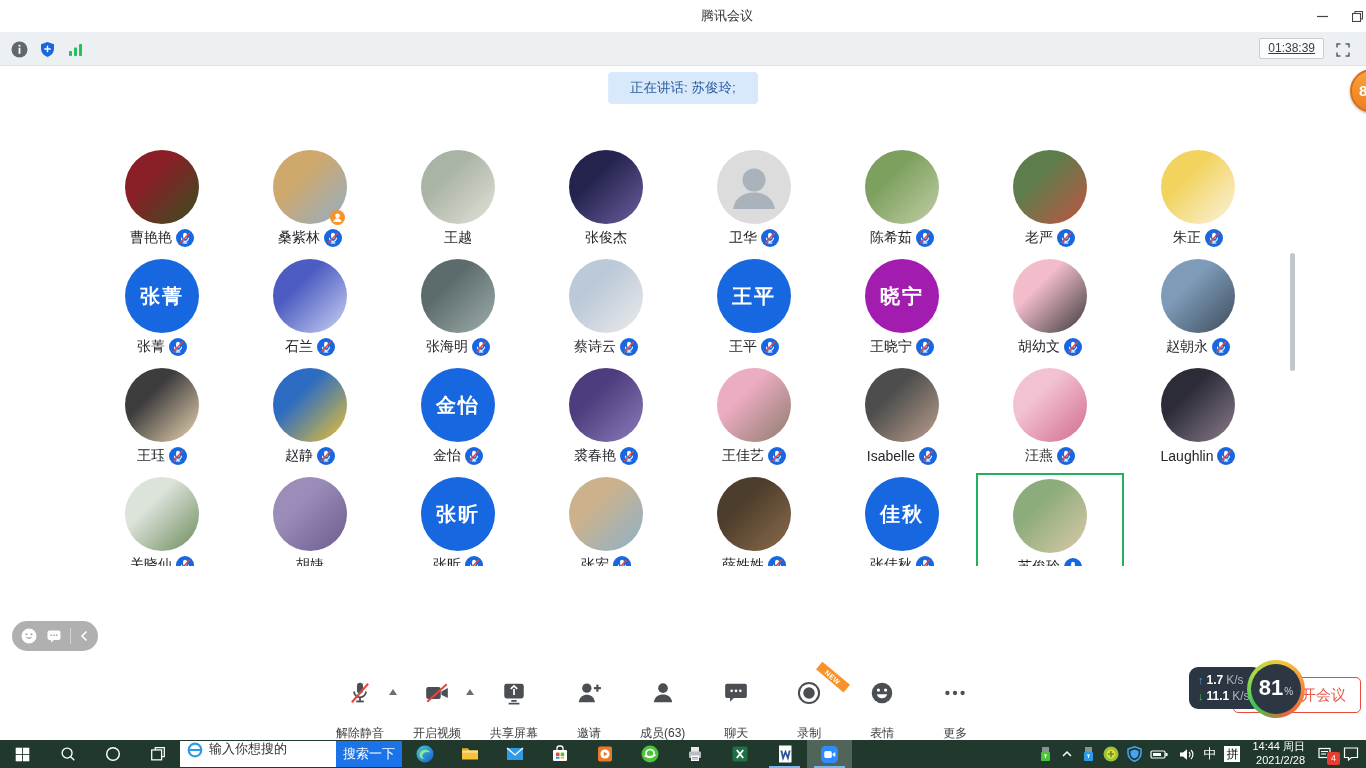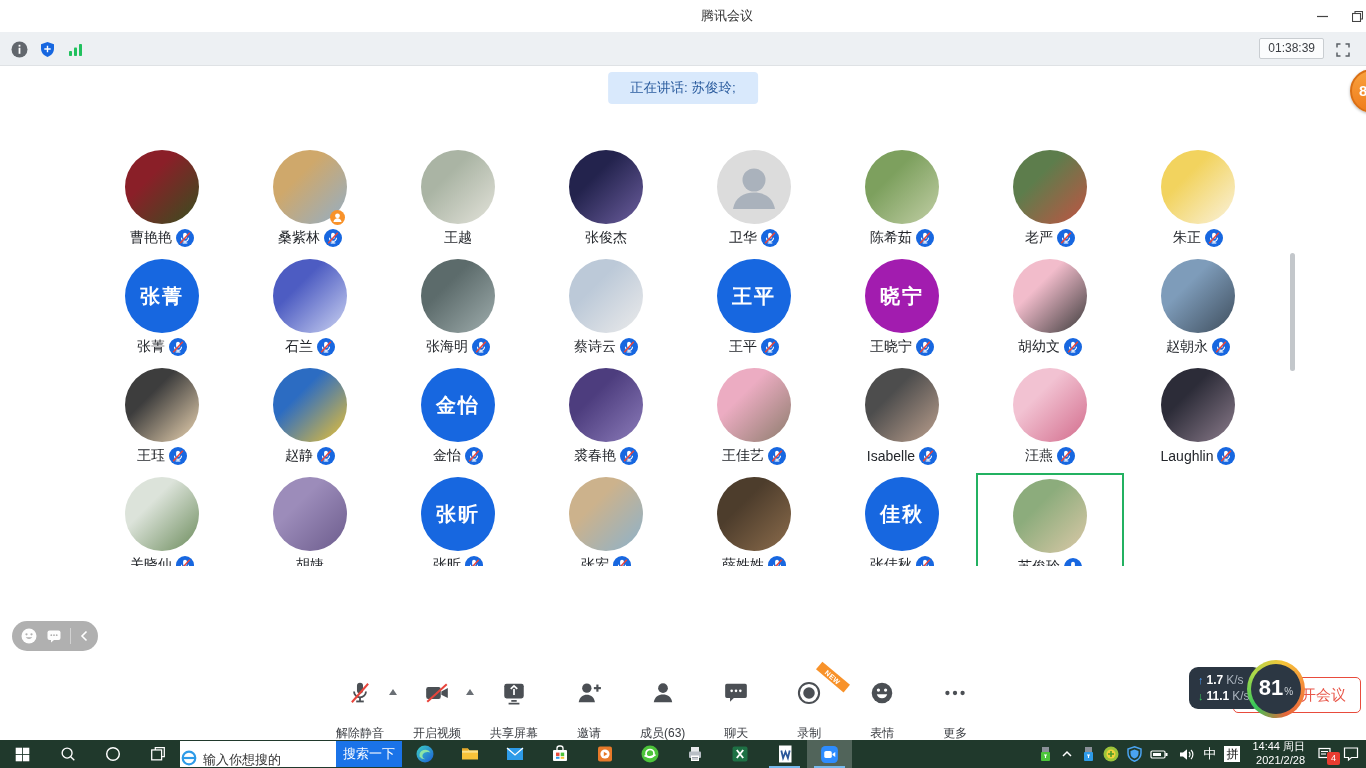--- a/index.html
+++ b/index.html
@@ -6,21 +6,21 @@
 html,body{width:1366px;height:768px;overflow:hidden;background:#fff;font-family:"Liberation Sans","DejaVu Sans",sans-serif;}
 
 #titlebar{position:absolute;left:0;top:0;width:1366px;height:32px;background:#fff;margin-left:44px;}
 #win-title{position:absolute;left:0;top:0;width:100%;height:32px;line-height:32px;text-align:center;font-size:13px;color:#333;}
 .winctl{position:absolute;top:0;width:35px;height:32px;display:flex;align-items:center;justify-content:center;cursor:default;}
 #btn-min{right:70px}#btn-restore{right:35px}#btn-close{right:0}
 
 #topbar{position:absolute;left:0;top:32px;width:1366px;height:34px;background:#edf0f3;border-bottom:1px solid #dfe2e5;}
 .topbar-icon{position:absolute;top:8px;width:22px;height:19px;display:flex;align-items:center;justify-content:center;}
 #tb-info{left:8px}#tb-shield{left:36px}#tb-signal{left:64px}
-#timer-box{position:absolute;right:42px;top:6px;height:21px;padding:0 8px;border:1px solid #c9cdd1;border-radius:2px;background:#fbfcfd;font-size:12px;color:#3a3d42;line-height:19px;}
+#timer-box{position:absolute;right:42px;top:6px;height:21px;padding:0 8px;border:1px solid #c9cdd1;border-radius:2px;background:#fbfcfd;font-size:12px;color:#3a3d42;line-height:19px;text-decoration:underline;}
 #tb-fullscreen{right:12px;left:auto;}
 
 #edge-badge{position:absolute;left:1350px;top:69px;width:44px;height:44px;border-radius:50%;background:linear-gradient(#f9a13d,#ef7d1d);border:2px solid #d96f15;color:#fff;font-size:15px;font-weight:bold;line-height:40px;padding-left:7px;box-shadow:0 1px 3px rgba(0,0,0,.3);}
 
 #banner{position:absolute;left:50%;transform:translateX(-50%);top:72px;height:32px;line-height:32px;padding:0 22px;background:#d9e9fc;border-radius:4px;font-size:13.5px;color:#2b5c9e;white-space:nowrap;}
 
 #grid{position:absolute;left:88px;top:146px;width:1184px;height:420px;overflow:hidden;display:grid;grid-template-columns:repeat(8,148px);grid-auto-rows:109px;}
 .tile{display:flex;flex-direction:column;align-items:center;padding-top:4px;position:relative;}
 .tile.speaking{border:2px solid #23b161;}
 .avatar-wrap{position:relative;width:74px;height:74px;}
@@ -49,21 +49,21 @@
 .net-down-arrow{color:#35c759;font-size:11px;}
 .net-unit{font-size:12px;color:#aab3bd;font-weight:normal;}
 #leave-btn{position:absolute;left:1233px;top:677px;width:128px;height:36px;border:1px solid #e84b3c;border-radius:5px;background:#fff;color:#e8574a;font-size:15px;line-height:34px;text-align:right;padding-right:14px;z-index:2;}
 #score-ring{position:absolute;left:1247px;top:660px;width:58px;height:58px;border-radius:50%;background:conic-gradient(from 230deg,#35c759,#a8d94a,#f5c53a,#f58a3a,#e8663a,#35c759);display:flex;align-items:center;justify-content:center;z-index:4;}
 #score-inner{width:50px;height:50px;border-radius:50%;background:#2c3743;display:flex;align-items:baseline;justify-content:center;padding-top:13px;}
 #score-val{color:#fff;font-size:22px;font-weight:bold;line-height:22px;}
 #score-unit{color:#cfd5da;font-size:10px;margin-left:1px;}
 
 #taskbar{position:absolute;left:0;top:740px;width:1366px;height:28px;background:#20392c;display:flex;align-items:center;z-index:10;}
 .tb-btn{width:45px;height:28px;display:flex;align-items:center;justify-content:center;}
-#tsearch{width:222px;height:26px;background:#fff;display:flex;align-items:flex-end;padding-left:0;}
+#tsearch{width:222px;height:26px;background:#fff;display:flex;align-items:flex-start;padding-left:6px;}
 #tsearch svg{flex:0 0 auto;}
 .tsearch-input{flex:1;border:none;outline:none;font-size:13px;color:#222;margin-left:5px;min-width:0;background:transparent;}
 .tsearch-input::placeholder{color:#333;}
 #tsearch-btn{width:66px;height:26px;background:#1a73e8;color:#fff;font-size:13px;display:flex;align-items:center;justify-content:center;flex:0 0 auto;}
 .tb-app{position:relative;width:45px;height:28px;display:flex;align-items:center;justify-content:center;}
 .tb-app.active::after{content:"";position:absolute;left:7px;right:7px;bottom:0;height:2.5px;background:#76b9ed;}
 .tb-app.current{background:rgba(255,255,255,.22);}
 #tray{margin-left:auto;display:flex;align-items:center;gap:8px;padding-right:6px;height:28px;}
 .tray-ic{display:flex;align-items:center;justify-content:center;}
 #ime-lang{color:#fff;font-size:13px;}

